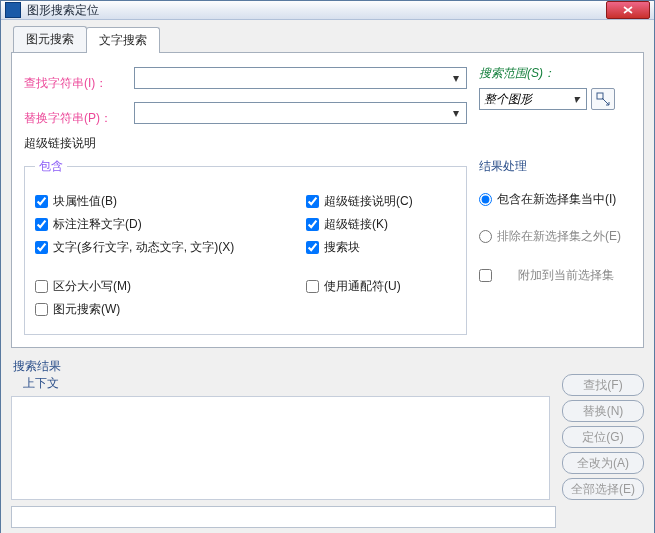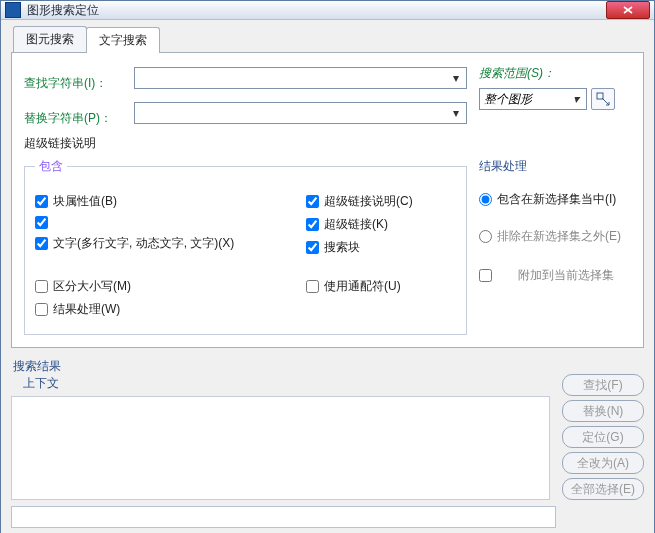--- a/index.html
+++ b/index.html
@@ -10,21 +10,21 @@
 .titlebar .title { flex: 1; color: #1f2a3a; }
 .titlebar .close { width: 44px; height: 18px; background: linear-gradient(#e68, #c9302c); border: 1px solid #8b1a1a; border-radius: 2px; color: #fff; display: flex; align-items: center; justify-content: center; font-weight: bold; cursor: pointer; }
 .body { flex: 1; padding: 6px 10px 10px 10px; display: flex; flex-direction: column; background: #f0f0f0; }
 .tabs { display: flex; margin-left: 2px; }
 .tab { padding: 4px 12px; border: 1px solid #a6b0bd; border-bottom: none; background: #f3f5f8; border-radius: 3px 3px 0 0; margin-right: -1px; cursor: pointer; position: relative; color: #2a2a2a; }
 .tab.active { background: #fff; z-index: 2; top: 1px; }
 .tabpage { border: 1px solid #a6b0bd; background: #fff; padding: 10px 12px 12px 12px; display: flex; gap: 12px; }
 .leftcol { flex: 1; display: flex; flex-direction: column; }
 .rightcol { width: 152px; display: flex; flex-direction: column; padding-top: 2px; }
 .row { display: flex; align-items: center; margin-bottom: 6px; }
-.lbl { width: 110px; color: #15803d; margin-top: 12px; }
+.lbl { width: 110px; color: #ec4899; margin-top: 12px; }
 .combo { flex: 1; height: 22px; border: 1px solid #7e93aa; background: #fff; display: flex; align-items: center; position: relative; }
 .combo .arrow { position: absolute; right: 2px; top: 2px; width: 16px; height: 16px; display: flex; align-items: center; justify-content: center; color: #333; }
 .combo.small { width: 108px; flex: none; }
 .pickbtn { width: 24px; height: 22px; margin-left: 4px; border: 1px solid #8a9ab0; background: #f6f8fb; display: flex; align-items: center; justify-content: center; cursor: pointer; border-radius: 2px; }
 fieldset { border: 1px solid #c6cedb; margin: 6px 0 0 0; padding: 8px 10px 10px 10px; }
 legend { color: #8b5cf6; padding: 0 4px; }
 .chkrow { display: flex; margin-top: 4px; }
 .chkcol { flex: 1; }
 .chk { display: flex; align-items: center; margin: 6px 0; gap: 5px; color: #222; }
 .chk input { margin: 0; width: 13px; height: 13px; }
@@ -82,20 +82,21 @@
         <fieldset>
           <legend>包含</legend>
           <div class="chkrow">
             <div class="chkcol">
               <label class="chk">
                   <input type="checkbox" checked="" style="">
                   <span>块属性值(B)</span>
                 </label>
               <label class="chk">
                   <input type="checkbox" checked="" style="">
+                  <span>标注注释文字(D)</span>
                 </label>
               <label class="chk">
                   <input type="checkbox" checked="" style="">
                   <span>文字(多行文字, 动态文字, 文字)(X)</span>
                 </label>
             </div>
             <div class="chkcol" style="flex:0 0 150px;">
               <label class="chk">
                   <input type="checkbox" checked="" style="">
                   <span>超级链接说明(C)</span>
@@ -112,21 +113,21 @@
           </div>
           <div style="height:6px;"></div>
           <div class="chkrow">
             <div class="chkcol">
               <label class="chk">
                   <input type="checkbox" style="">
                   <span>区分大小写(M)</span>
                 </label>
               <label class="chk">
                   <input type="checkbox" style="">
-                  <span>结果处理(W)</span>
+                  <span>图元搜索(W)</span>
                 </label>
             </div>
             <div class="chkcol" style="flex:0 0 150px;">
               <label class="chk">
                   <input type="checkbox" style="">
                   <span>使用通配符(U)</span>
                 </label>
             </div>
           </div>
         </fieldset>

